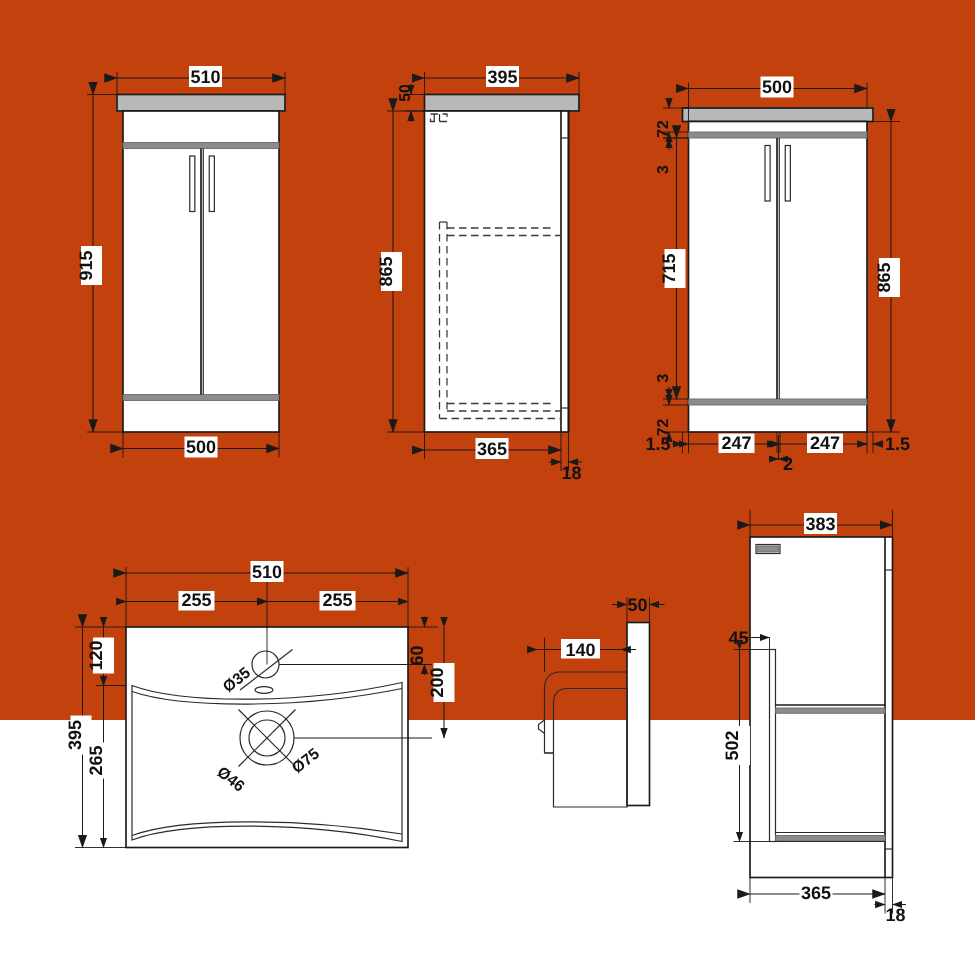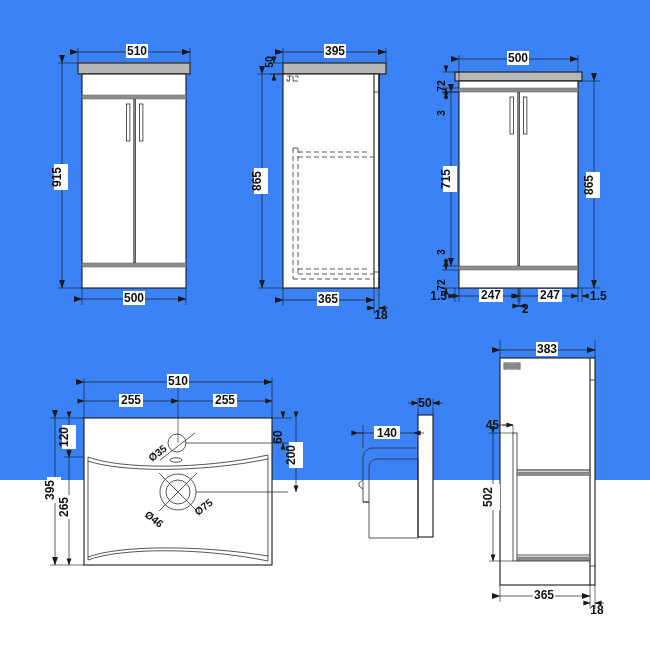--- a/index.html
+++ b/index.html
@@ -10,21 +10,21 @@
   body {
     width: 650px;
     height: 650px;
     font-family: "Liberation Sans", sans-serif;
     overflow: hidden;
   }
   #sheet {
     position: relative;
     width: 650px;
     height: 480px;
-    background: #3b82f6;
+    background: #c2410c;
   }
   svg.drawing {
     display: block;
     width: 650px;
     height: 650px;
   }
   
   .obj       { fill: none; stroke: #1a1a1a; stroke-width: 1.1; }
   .obj-thin  { fill: none; stroke: #2b2b2b; stroke-width: 0.8; }
   .obj-fill  { fill: #ffffff; stroke: #1a1a1a; stroke-width: 1.1; }

